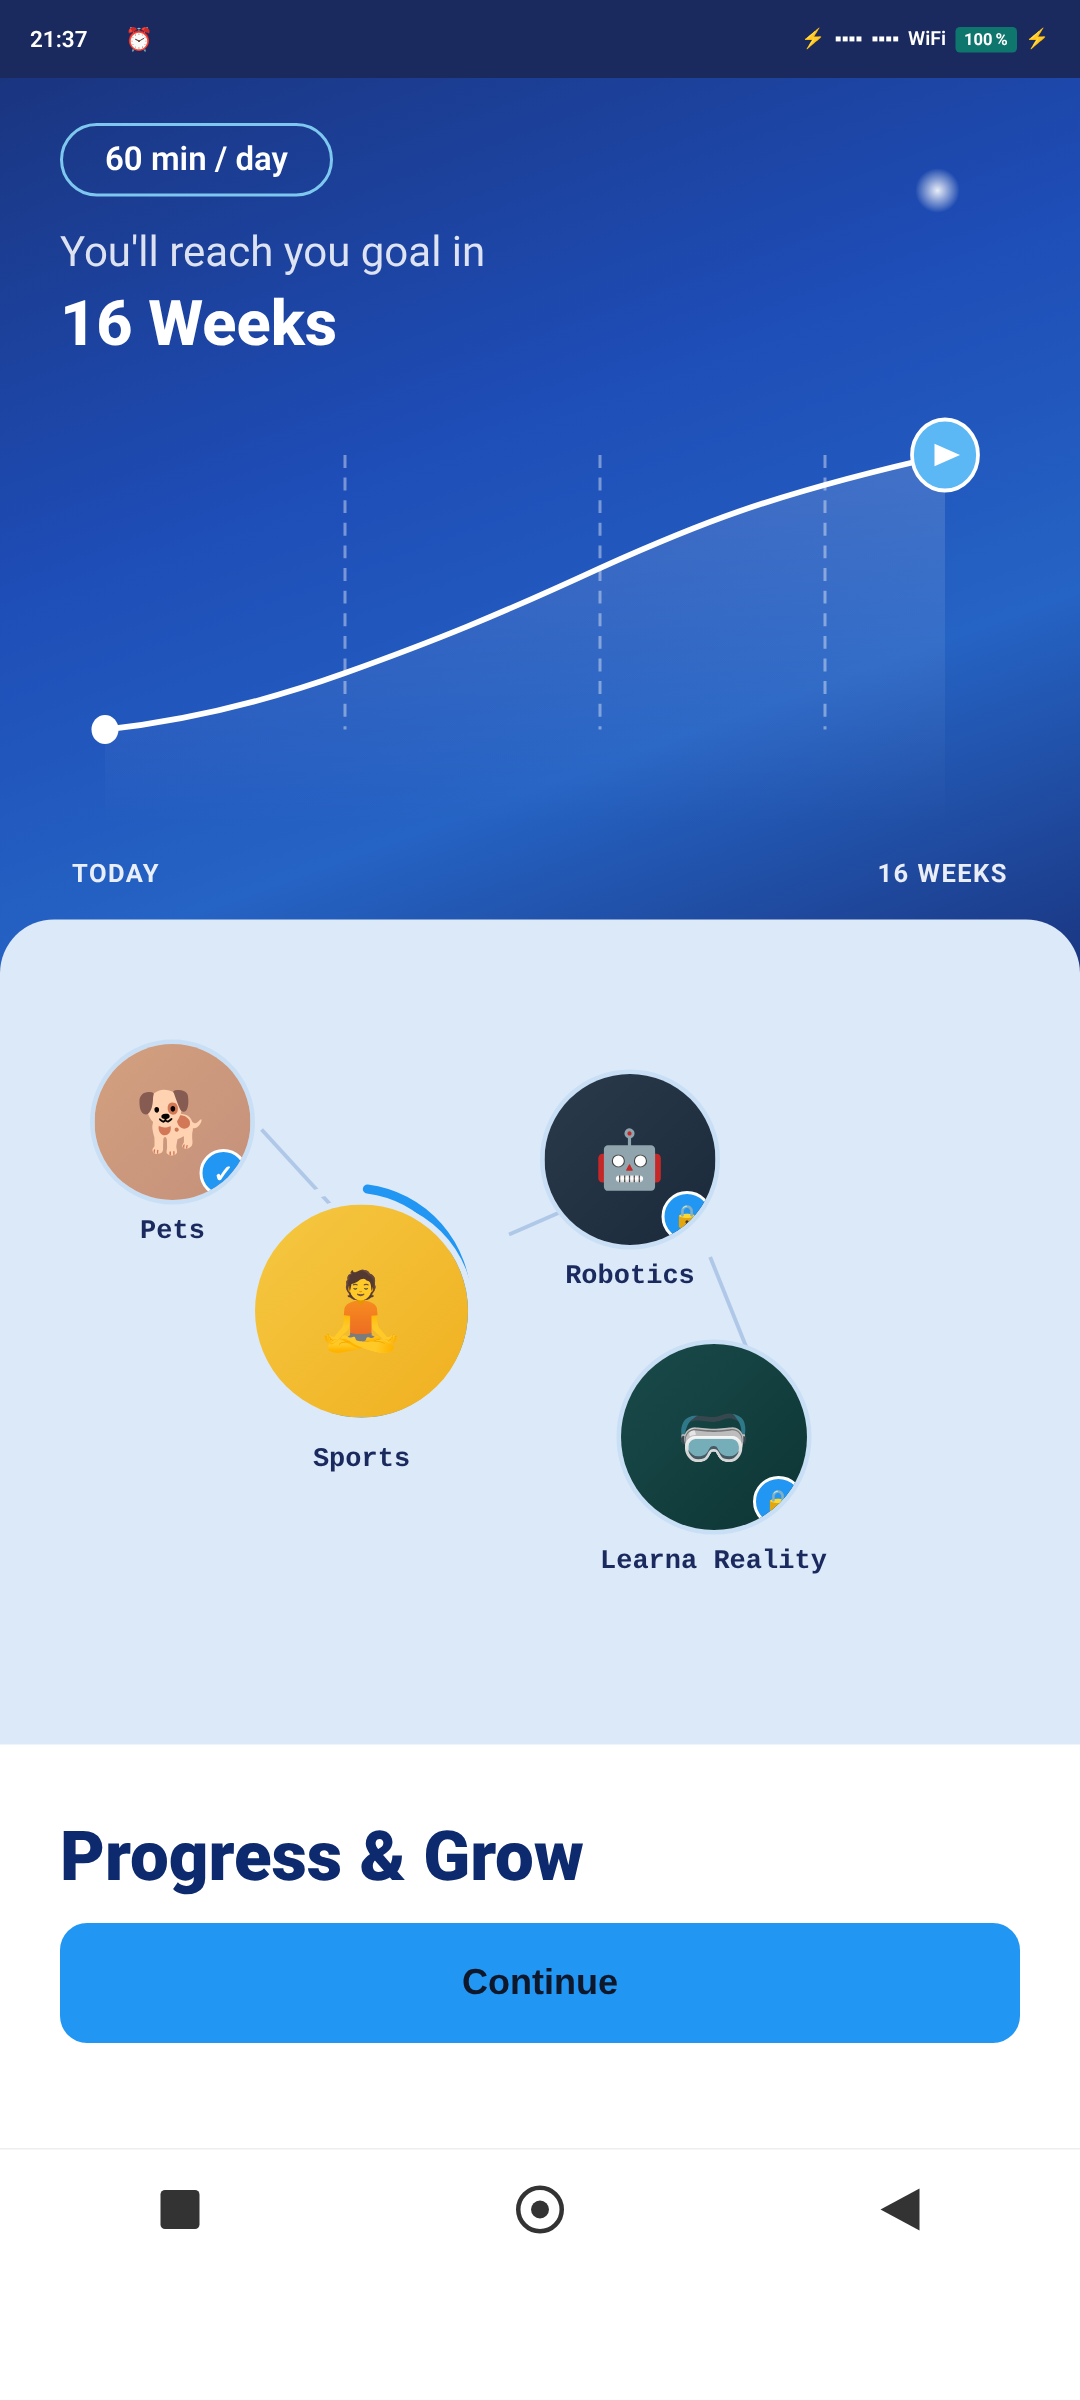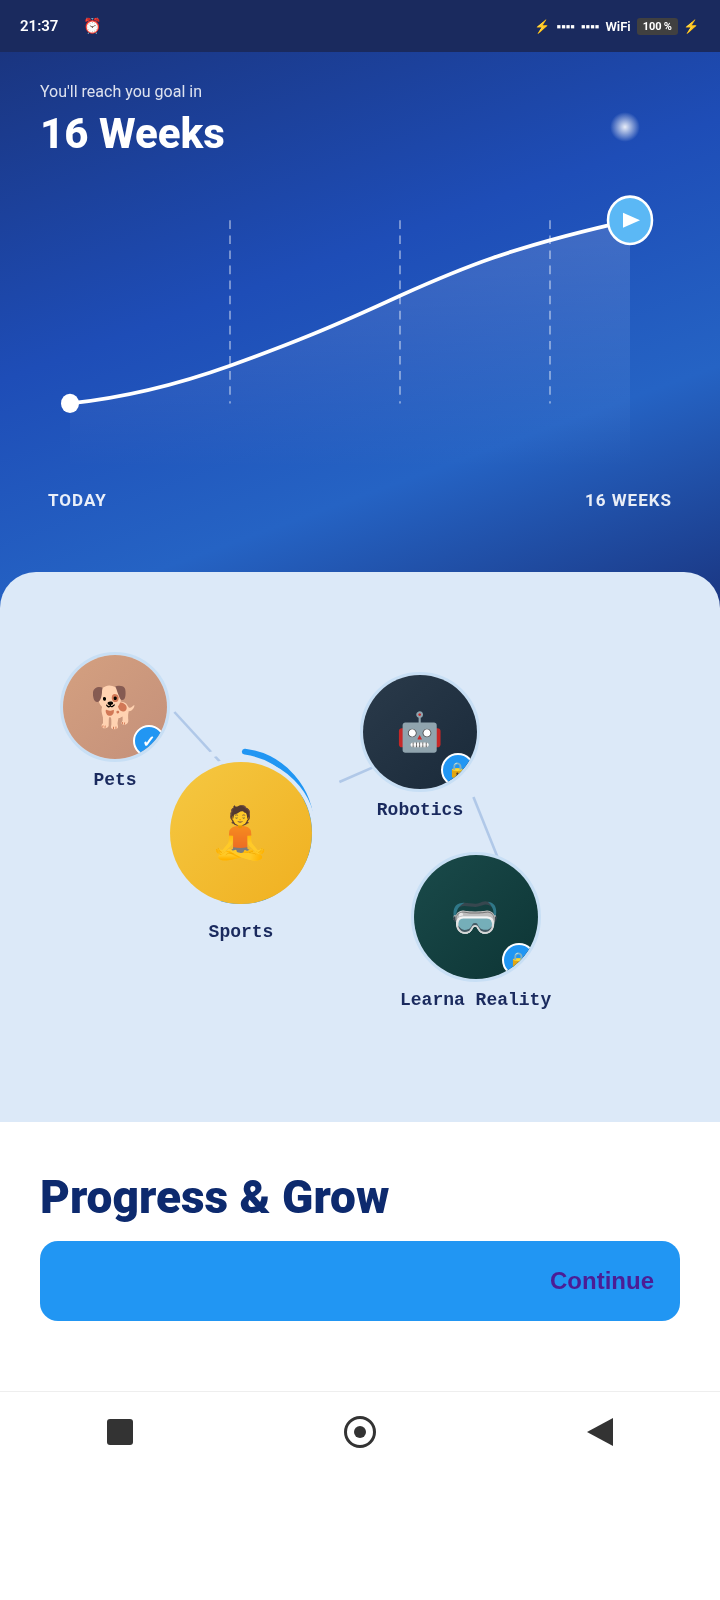--- a/index.html
+++ b/index.html
@@ -21,21 +21,21 @@
       align-items: center;
       padding: 10px 20px;
       height: 52px;
       font-size: 15px;
       font-weight: 600;
     }
     .status-left { display: flex; align-items: flex-end; gap: 25px; }
     .status-right { display: flex; align-items: center; gap: 6px; font-size: 13px; }
     .battery-icon {
       display: inline-flex; align-items: center; justify-content: center;
-      background: #404040; border-radius: 3px; padding: 2px 6px;
+      background: #0f766e; border-radius: 3px; padding: 2px 6px;
       font-size: 11px; font-weight: 700; color: #fff; gap: 2px;
     }
 
     
     .top-section {
       background: linear-gradient(160deg, #1a3580 0%, #1e4db7 40%, #2563c4 70%, #1a3580 100%);
       padding: 30px 40px 60px 40px;
       position: relative;
       overflow: hidden;
       min-height: 560px;
@@ -56,21 +56,21 @@
       border-radius: 50px;
       padding: 10px 28px;
       color: #fff;
       font-size: 22px;
       font-weight: 600;
       margin-bottom: 20px;
     }
 
     .goal-subtext {
       color: rgba(255,255,255,0.85);
-      font-size: 16px;
+      font-size: 28px;
       margin-bottom: 8px;
     }
     .goal-weeks {
       color: #fff;
       font-size: 42px;
       font-weight: 800;
       margin-bottom: 30px;
     }
 
     
@@ -217,28 +217,28 @@
       color: #555;
       font-size: 20px;
       line-height: 1.5;
       margin-bottom: 40px;
     }
 
     .continue-btn {
       display: block;
       width: 100%;
       background: #2196f3;
-      color: #4c1d95;
+      color: #0f172a;
       border: none;
       border-radius: 18px;
       padding: 26px;
       font-size: 24px;
       font-weight: 700;
       cursor: pointer;
-      text-align: right;
+      text-align: center;
       margin-bottom: 30px;
     }
 
     
     .nav-bar {
       background: #fff;
       display: flex;
       justify-content: space-around;
       align-items: center;
       padding: 20px 0 30px 0;
@@ -285,20 +285,21 @@
       <span>100</span>
       <span>%</span>
     </span>
     <span>⚡</span>
   </div>
 </div>
 
 <div class="top-section">
   <div class="glow-star"></div>
 
+  <div class="goal-badge">60 min / day</div>
 
   <div class="goal-subtext">You'll reach you goal in</div>
   <div class="goal-weeks">16 Weeks</div>
 
   <div class="chart-area">
     <svg class="chart-svg" viewBox="0 0 640 260" preserveAspectRatio="none">
 
       <line x1="190" y1="30" x2="190" y2="200" stroke="rgba(255,255,255,0.4)" stroke-width="2" stroke-dasharray="8,6"></line>
       <line x1="360" y1="30" x2="360" y2="200" stroke="rgba(255,255,255,0.4)" stroke-width="2" stroke-dasharray="8,6"></line>
       <line x1="510" y1="30" x2="510" y2="200" stroke="rgba(255,255,255,0.4)" stroke-width="2" stroke-dasharray="8,6"></line>

